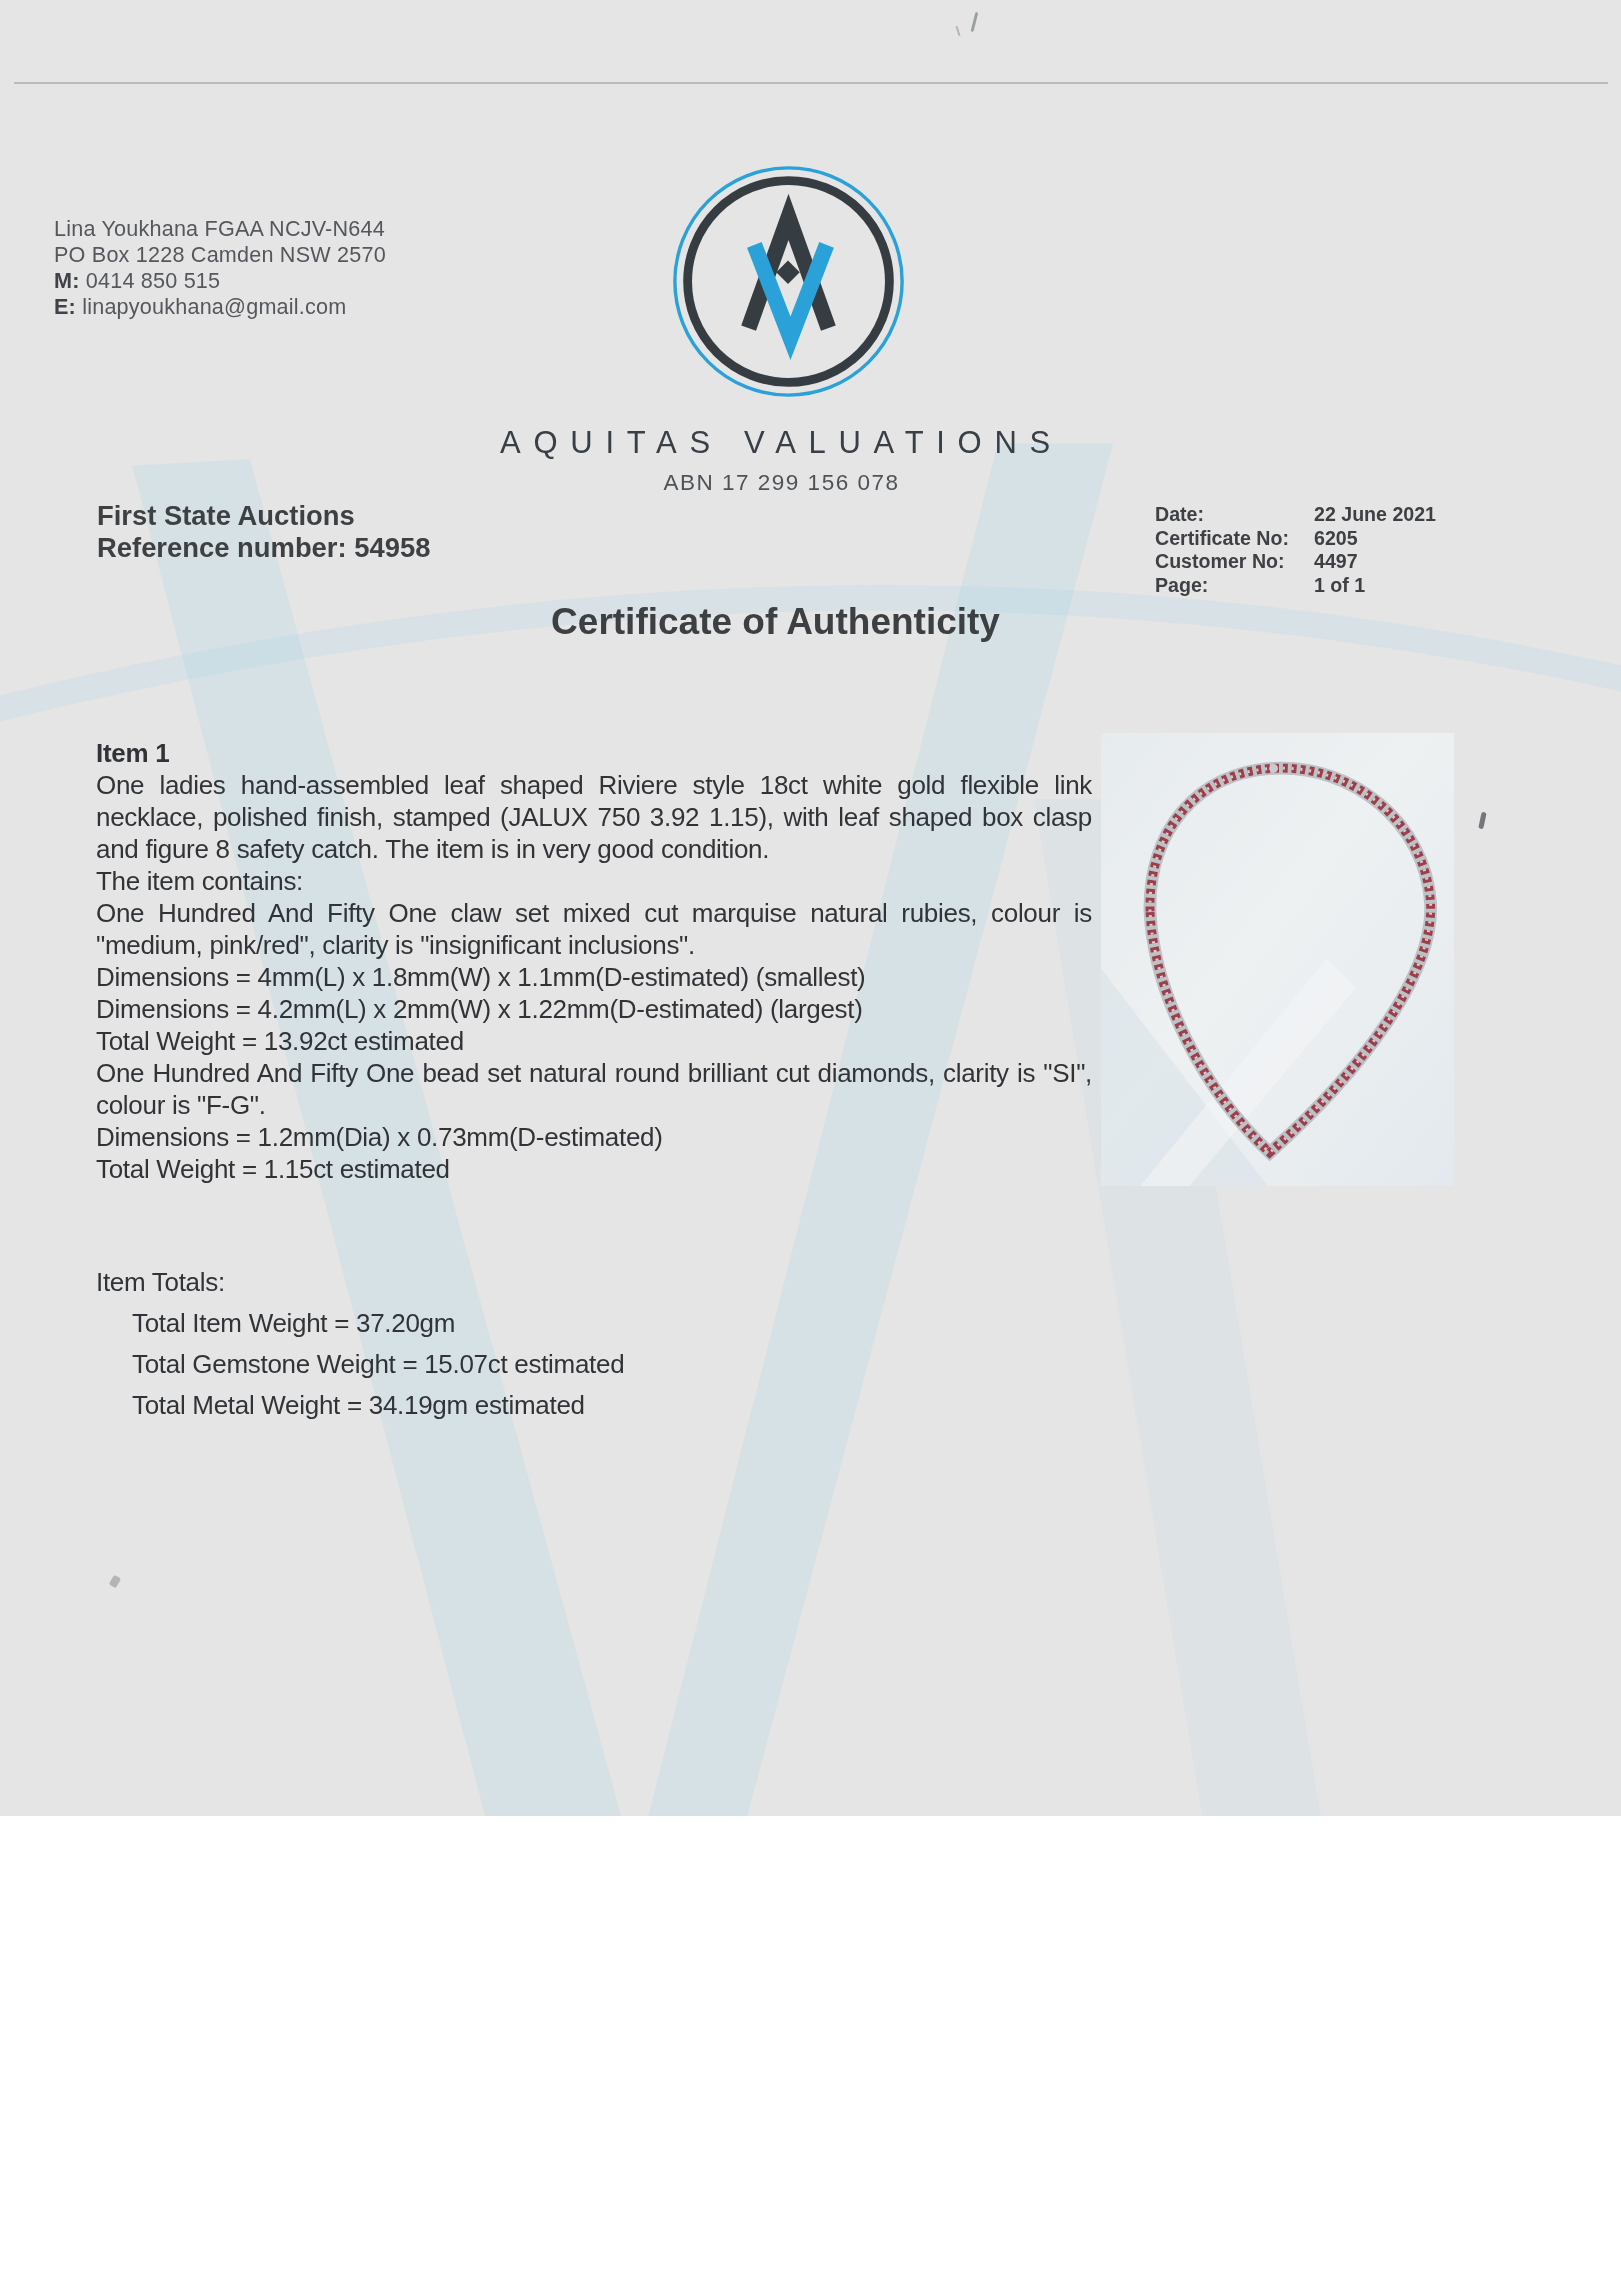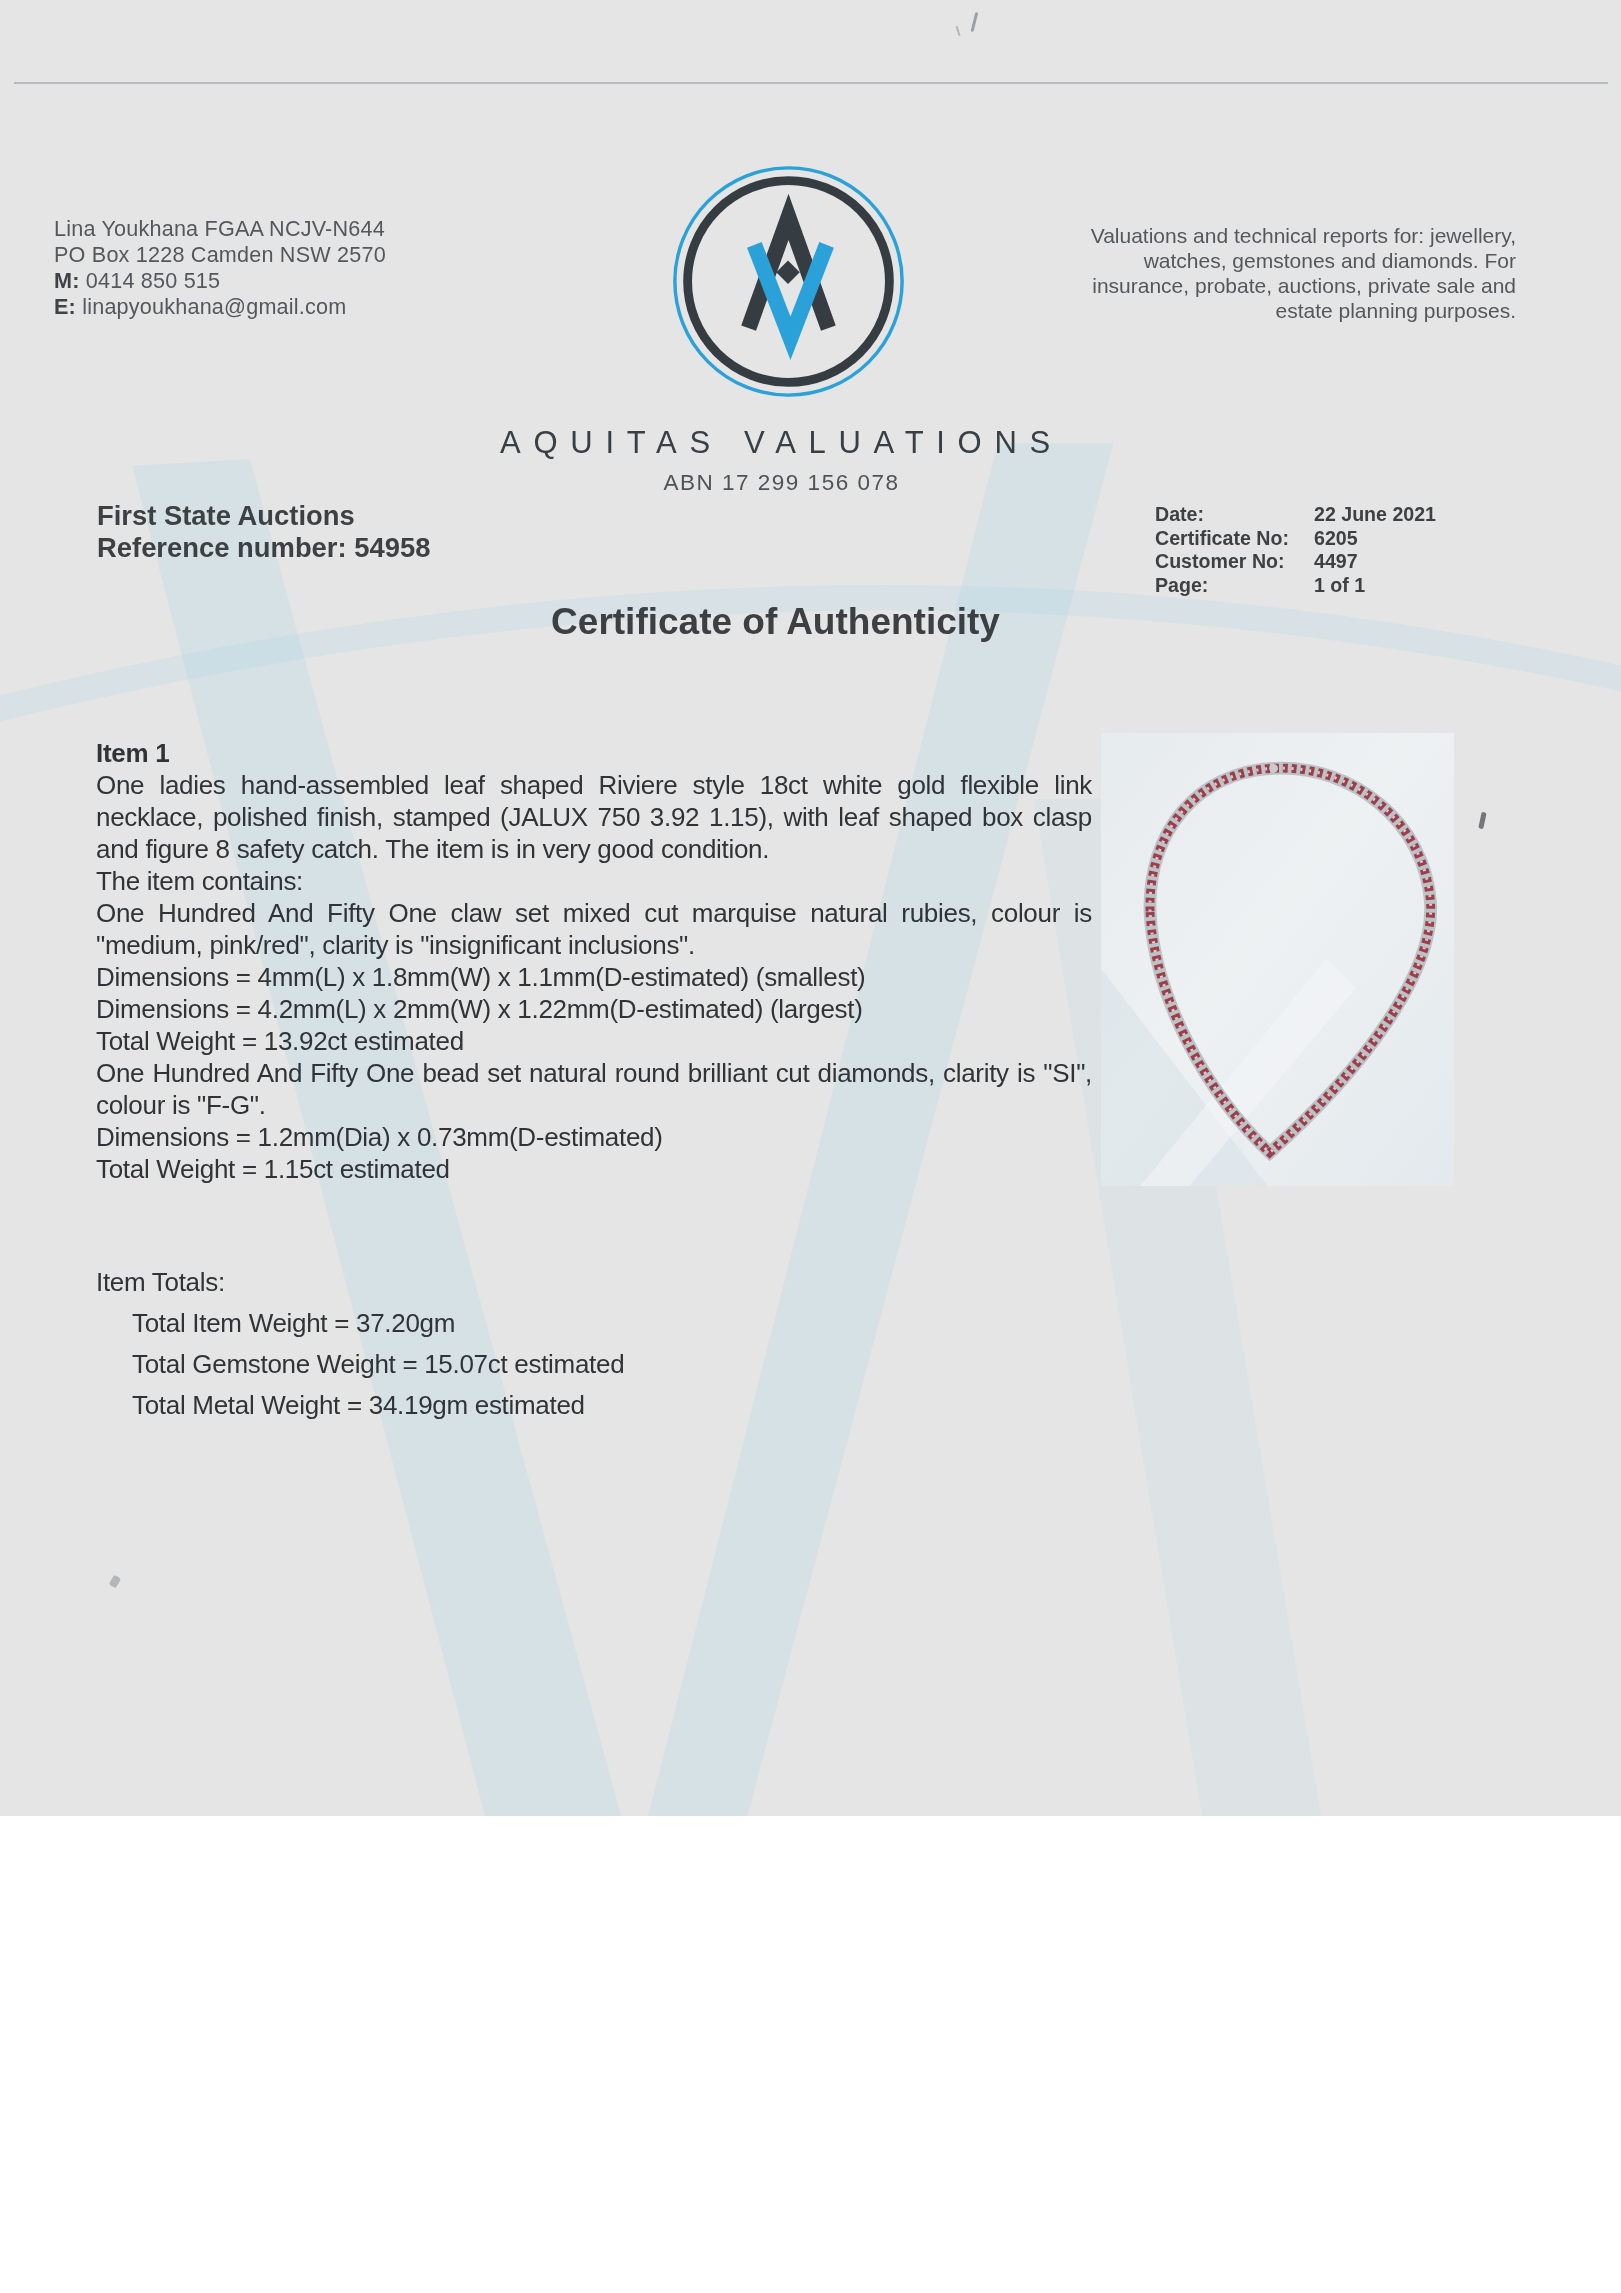--- a/index.html
+++ b/index.html
@@ -74,21 +74,20 @@
   <svg class="abs logo-svg" width="239" height="239" viewBox="0 0 244 244">
     <circle cx="122" cy="122" r="116" fill="none" stroke="#2aa1d8" stroke-width="3.5"></circle>
     <circle cx="122" cy="122" r="103" fill="none" stroke="#363d42" stroke-width="9"></circle>
     <path d="M84 162 L122 56 L160 162" fill="none" stroke="#363d42" stroke-width="16" stroke-linecap="square"></path>
     <path d="M90 92 L124 180 L158 92" fill="none" stroke="#2aa1d8" stroke-width="16" stroke-linecap="square"></path>
     <rect x="113" y="104" width="17" height="17" fill="#363d42" transform="rotate(45 121.5 112.5)"></rect>
   </svg>
   <div class="abs wordmark">AQUITAS VALUATIONS</div>
   <div class="abs abn">ABN 17 299 156 078</div>
 
-  <div class="abs tagline">Valuations and technical reports for: jewellery, watches, gemstones and diamonds. For insurance, probate, auctions, private sale and estate planning purposes.</div>
 
   <div class="abs refblock">
     <div>First State Auctions</div>
     <div>Reference number: 54958</div>
   </div>
 
   <div class="abs meta">
     <div class="mrow">
         <span class="ml">Date:</span>
         <span>22 June 2021</span>

